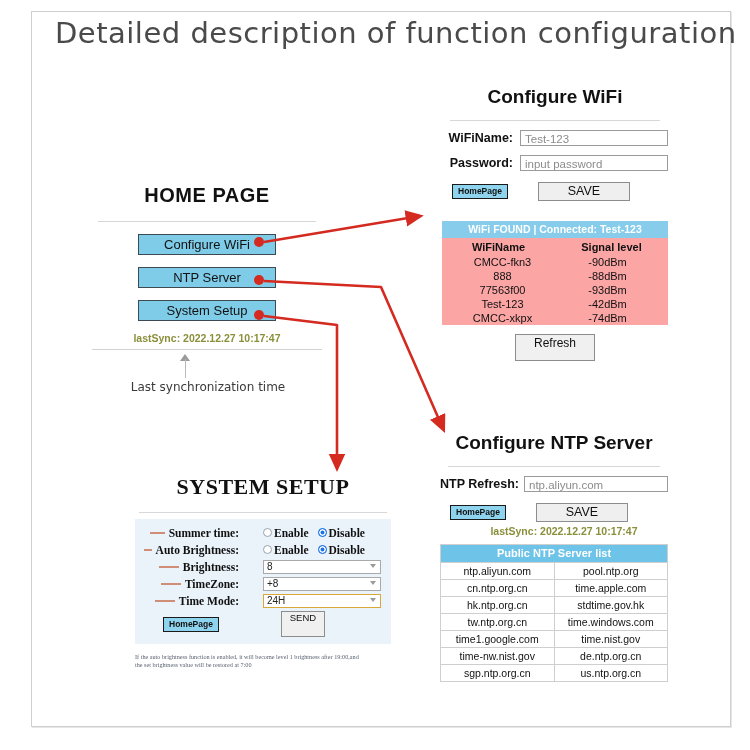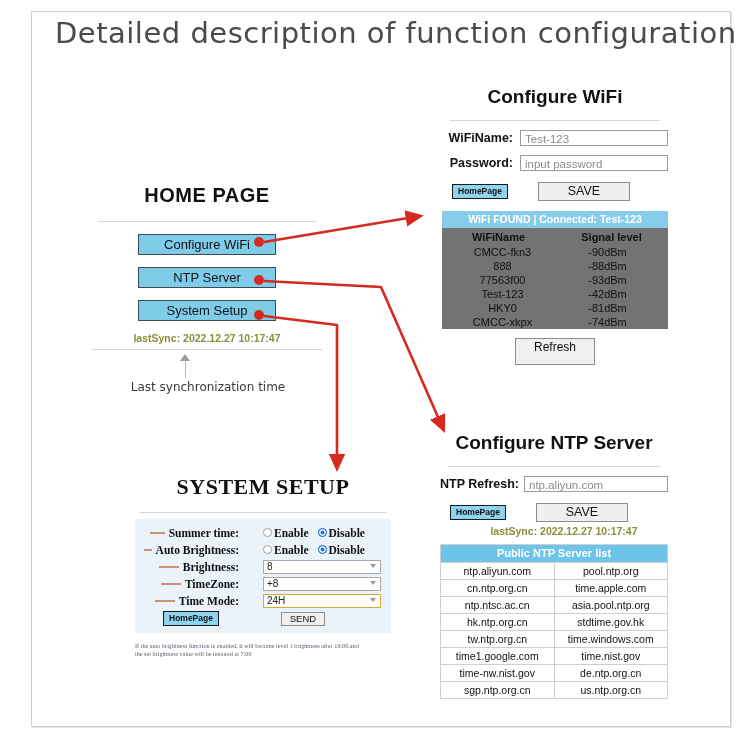--- a/index.html
+++ b/index.html
@@ -142,22 +142,22 @@
     width:92px;height:19px;
     background:#efefef;
     border:1px solid #8d8d8d;
     font-size:12.5px;color:#111;
     text-align:center;line-height:17px;
     box-sizing:border-box;
   }
 
   
   .wtable{
-    margin-top:10px;
-    background:#737373;
+    margin-top:20px;
+    background:#fca5a5;
     width:100%;
     box-sizing:border-box;
   }
   .wthead{
     background:#87cdeb;
     color:#fff;
     font-size:10.5px;
     font-weight:bold;
     text-align:center;
     padding:2px 0 3px 0;
@@ -296,21 +296,21 @@
     border-left:3px solid transparent;
     border-right:3px solid transparent;
     border-top:4px solid #9a9a9a;
   }
   .sysbtns{
     display:flex;align-items:center;
     margin-top:3px;padding-left:22px;
   }
   .send-btn{
     margin-left:62px;
-    width:44px;height:14px;
+    width:44px;height:26px;
     background:#f0f0f0;
     border:1px solid #8d8d8d;
     font-size:9.5px;color:#111;
     text-align:center;line-height:12px;
     box-sizing:border-box;
   }
   .note{
     margin-top:9px;
     font-size:6.2px;
     line-height:8.4px;
@@ -381,24 +381,20 @@
       </div>
       <div class="wrow">
         <div class="wc1">77563f00</div>
         <div class="wc2">-93dBm</div>
       </div>
       <div class="wrow">
         <div class="wc1">Test-123</div>
         <div class="wc2">-42dBm</div>
       </div>
       <div class="wrow">
-        <div class="wc1">HKY0</div>
-        <div class="wc2">-81dBm</div>
-      </div>
-      <div class="wrow">
         <div class="wc1">CMCC-xkpx</div>
         <div class="wc2">-74dBm</div>
       </div>
     </div>
     <div class="refresh">Refresh</div>
   </div>
 
   <div class="panel" id="ntp">
     <div class="panel-title">Configure NTP Server</div>
     <div class="hr"></div>
@@ -416,24 +412,20 @@
 
     <div class="ntptable">
       <div class="nthead">Public NTP Server list</div>
       <div class="ntrow">
         <div class="ntcell">ntp.aliyun.com</div>
         <div class="ntcell">pool.ntp.org</div>
       </div>
       <div class="ntrow">
         <div class="ntcell">cn.ntp.org.cn</div>
         <div class="ntcell">time.apple.com</div>
-      </div>
-      <div class="ntrow">
-        <div class="ntcell">ntp.ntsc.ac.cn</div>
-        <div class="ntcell">asia.pool.ntp.org</div>
       </div>
       <div class="ntrow">
         <div class="ntcell">hk.ntp.org.cn</div>
         <div class="ntcell">stdtime.gov.hk</div>
       </div>
       <div class="ntrow">
         <div class="ntcell">tw.ntp.org.cn</div>
         <div class="ntcell">time.windows.com</div>
       </div>
       <div class="ntrow">

